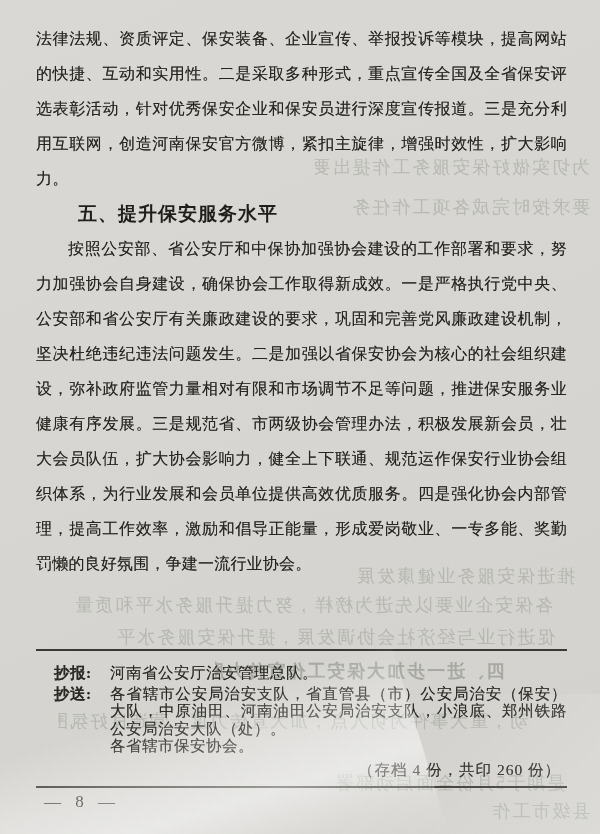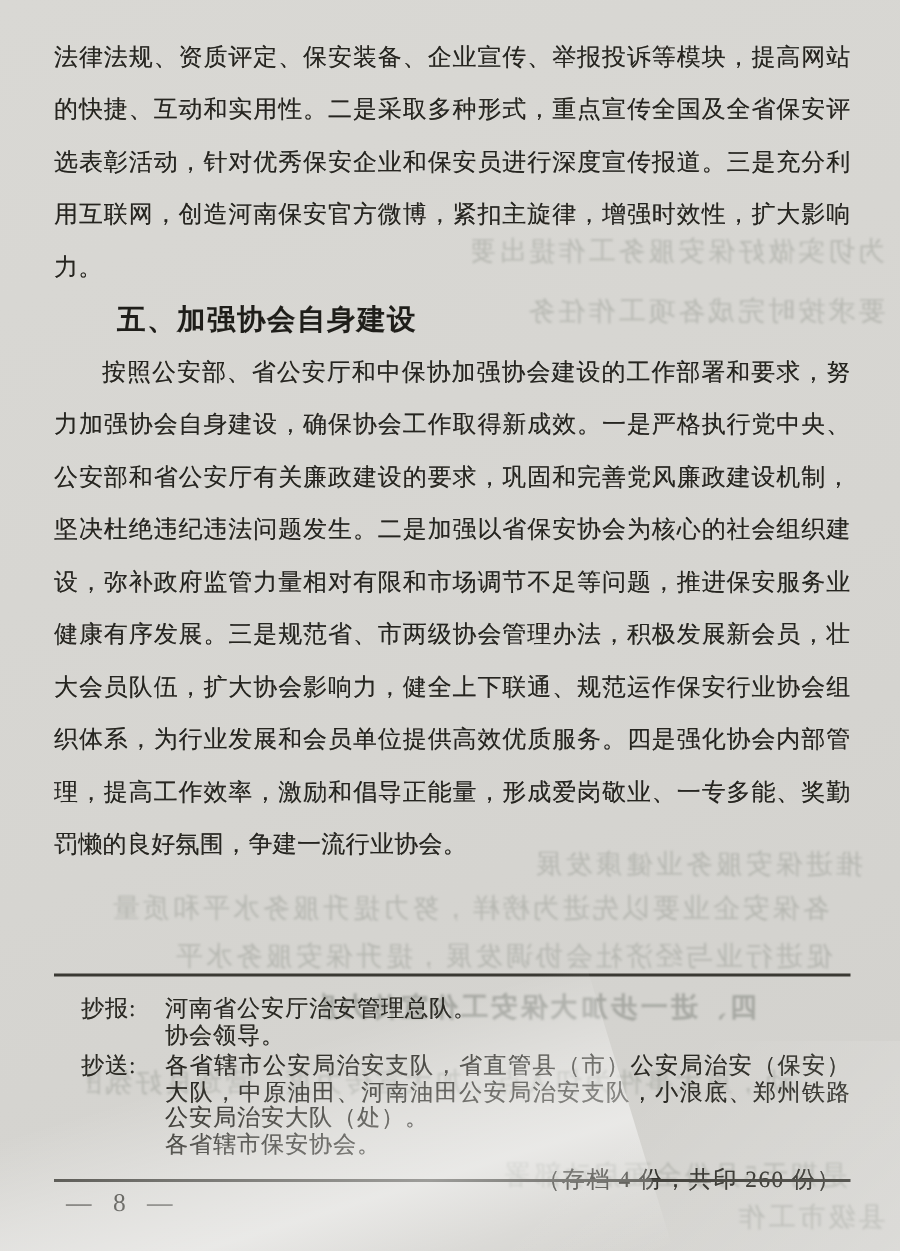--- a/index.html
+++ b/index.html
@@ -48,21 +48,21 @@
     right: 33px;
     top: 649px;
     font-size: 15.5px;
     line-height: 17.5px;
     letter-spacing: 0.5px;
     color: #2a2923;
     text-shadow: 0 0 0.4px rgba(40,40,35,0.5);
   }
   .footer-rule { border-top: 2.5px solid #3a3933; margin: 0 0 13px 0; }
   .cc-row { display: flex; padding-left: 18px; }
-  .cc-label { flex: 0 0 56px; }
+  .cc-label { flex: 0 0 56px; font-weight: bold; }
   .cc-content { flex: 1; text-align: justify; }
   .cc-line { margin: 0; }
   .cc-row + .cc-row { margin-top: 3px; }
   .archive { text-align: right; margin-top: 6px; letter-spacing: 1px; padding-right: 6px; }
 
   .bottom-rule {
     position: absolute;
     left: 36px;
     right: 33px;
     top: 786px;
@@ -136,32 +136,31 @@
   <div class="ghost g2">推进保安服务业健康发展</div>
   <div class="ghost g3">各保安企业要以先进为榜样，努力提升服务水平和质量</div>
   <div class="ghost g4">促进行业与经济社会协调发展，提升保安服务水平</div>
   <div class="ghost g5">四、进一步加大保安工作宣传力度</div>
   <div class="ghost g6">动，重大事件为切入点，加大宣传力度，营造良好氛围</div>
   <div class="ghost g7">是期于5月份全面启动部署</div>
   <div class="ghost g8">县级市工作</div>
 
   <div class="content">
     <p class="para">法律法规、资质评定、保安装备、企业宣传、举报投诉等模块，提高网站的快捷、互动和实用性。二是采取多种形式，重点宣传全国及全省保安评选表彰活动，针对优秀保安企业和保安员进行深度宣传报道。三是充分利用互联网，创造河南保安官方微博，紧扣主旋律，增强时效性，扩大影响力。</p>
-    <h3 class="heading">五、加强协会自身建设</h3>
+    <h3 class="heading">五、提升保安服务水平</h3>
     <p class="para indent">按照公安部、省公安厅和中保协加强协会建设的工作部署和要求，努力加强协会自身建设，确保协会工作取得新成效。一是严格执行党中央、公安部和省公安厅有关廉政建设的要求，巩固和完善党风廉政建设机制，坚决杜绝违纪违法问题发生。二是加强以省保安协会为核心的社会组织建设，弥补政府监管力量相对有限和市场调节不足等问题，推进保安服务业健康有序发展。三是规范省、市两级协会管理办法，积极发展新会员，壮大会员队伍，扩大协会影响力，健全上下联通、规范运作保安行业协会组织体系，为行业发展和会员单位提供高效优质服务。四是强化协会内部管理，提高工作效率，激励和倡导正能量，形成爱岗敬业、一专多能、奖勤罚懒的良好氛围，争建一流行业协会。</p>
   </div>
 
   <div class="footer">
     <div class="footer-rule"></div>
 
     <div class="cc-row">
       <span class="cc-label">抄报:</span>
       <span class="cc-content">
         <span class="cc-line" style="display:block">河南省公安厅治安管理总队。</span>
-        <span class="cc-line" style="display:block">协会领导。</span>
       </span>
     </div>
 
     <div class="cc-row">
       <span class="cc-label">抄送:</span>
       <span class="cc-content">
         <span class="cc-line" style="display:block">各省辖市公安局治安支队，省直管县（市）公安局治安（保安）大队，中原油田、河南油田公安局治安支队，小浪底、郑州铁路公安局治安大队（处）。</span>
         <span class="cc-line" style="display:block">各省辖市保安协会。</span>
       </span>
     </div>

